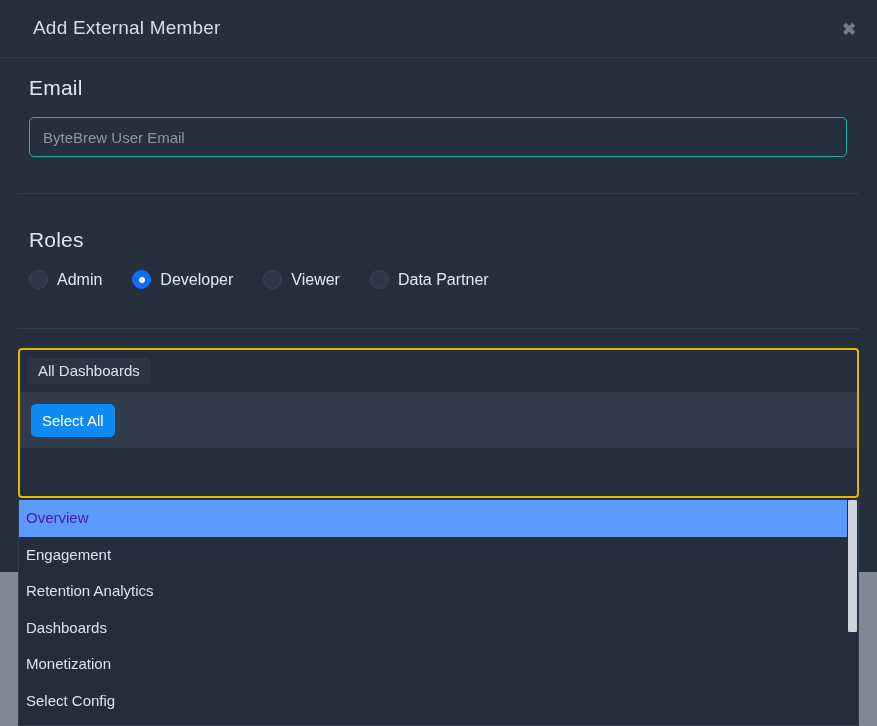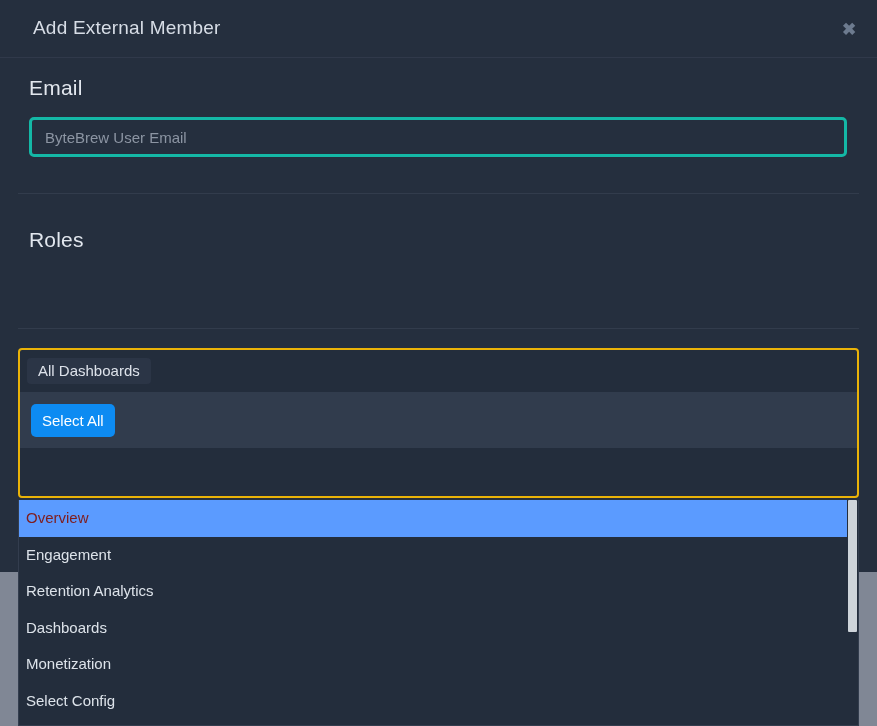--- a/index.html
+++ b/index.html
@@ -84,21 +84,21 @@
 
   
   #email-label { position: absolute; left: 29px; top: 18px; }
   #email-input {
     position: absolute;
     left: 29px;
     top: 59px;
     width: 818px;
     height: 40px;
     background: #252f3e;
-    border: 3px solid #14b8a6;
+    border: 1px solid #14b8a6;
     border-radius: 5px;
     color: #dfe4eb;
     font-size: 15px;
     padding: 0 13px;
     font-family: "Liberation Sans", sans-serif;
     outline: none;
   }
   #email-input::placeholder { color: #8c95a3; }
   #divider-1 { top: 135px; }
 
@@ -224,21 +224,21 @@
     height: 36.5px;
     line-height: 36.5px;
     padding-left: 7px;
     font-size: 15px;
     color: #dde3ea;
     cursor: pointer;
     white-space: nowrap;
   }
   .option-item.selected {
     background: #5b9bff;
-    color: #7f1d1d;
+    color: #4c1d95;
   }
   #list-scrollbar-track {
     position: absolute;
     right: 0;
     top: 0;
     width: 11px;
     height: 226px;
     background: #232d3c;
   }
   #list-scrollbar-thumb {
@@ -263,20 +263,38 @@
   </div>
 
   <div id="modal-body">
 
     <div id="email-label" class="section-title">Email</div>
     <input id="email-input" type="text" placeholder="ByteBrew User Email" style="">
 
     <div class="divider" id="divider-1"></div>
 
     <div id="roles-label" class="section-title">Roles</div>
+    <div id="roles-row">
+      <div class="radio-opt">
+        <span class="radio-dot"></span>
+        <span class="radio-label">Admin</span>
+      </div>
+      <div class="radio-opt checked">
+        <span class="radio-dot"></span>
+        <span class="radio-label">Developer</span>
+      </div>
+      <div class="radio-opt">
+        <span class="radio-dot"></span>
+        <span class="radio-label">Viewer</span>
+      </div>
+      <div class="radio-opt">
+        <span class="radio-dot"></span>
+        <span class="radio-label">Data Partner</span>
+      </div>
+    </div>
 
     <div class="divider" id="divider-2"></div>
 
     <div id="perm-label" class="section-title">Dashboard Permissions</div>
     <div id="perm-hint">Choose Dashboards Members have access to (Optional)</div>
 
   </div>
 </div>
 
 <div id="perm-panel">

